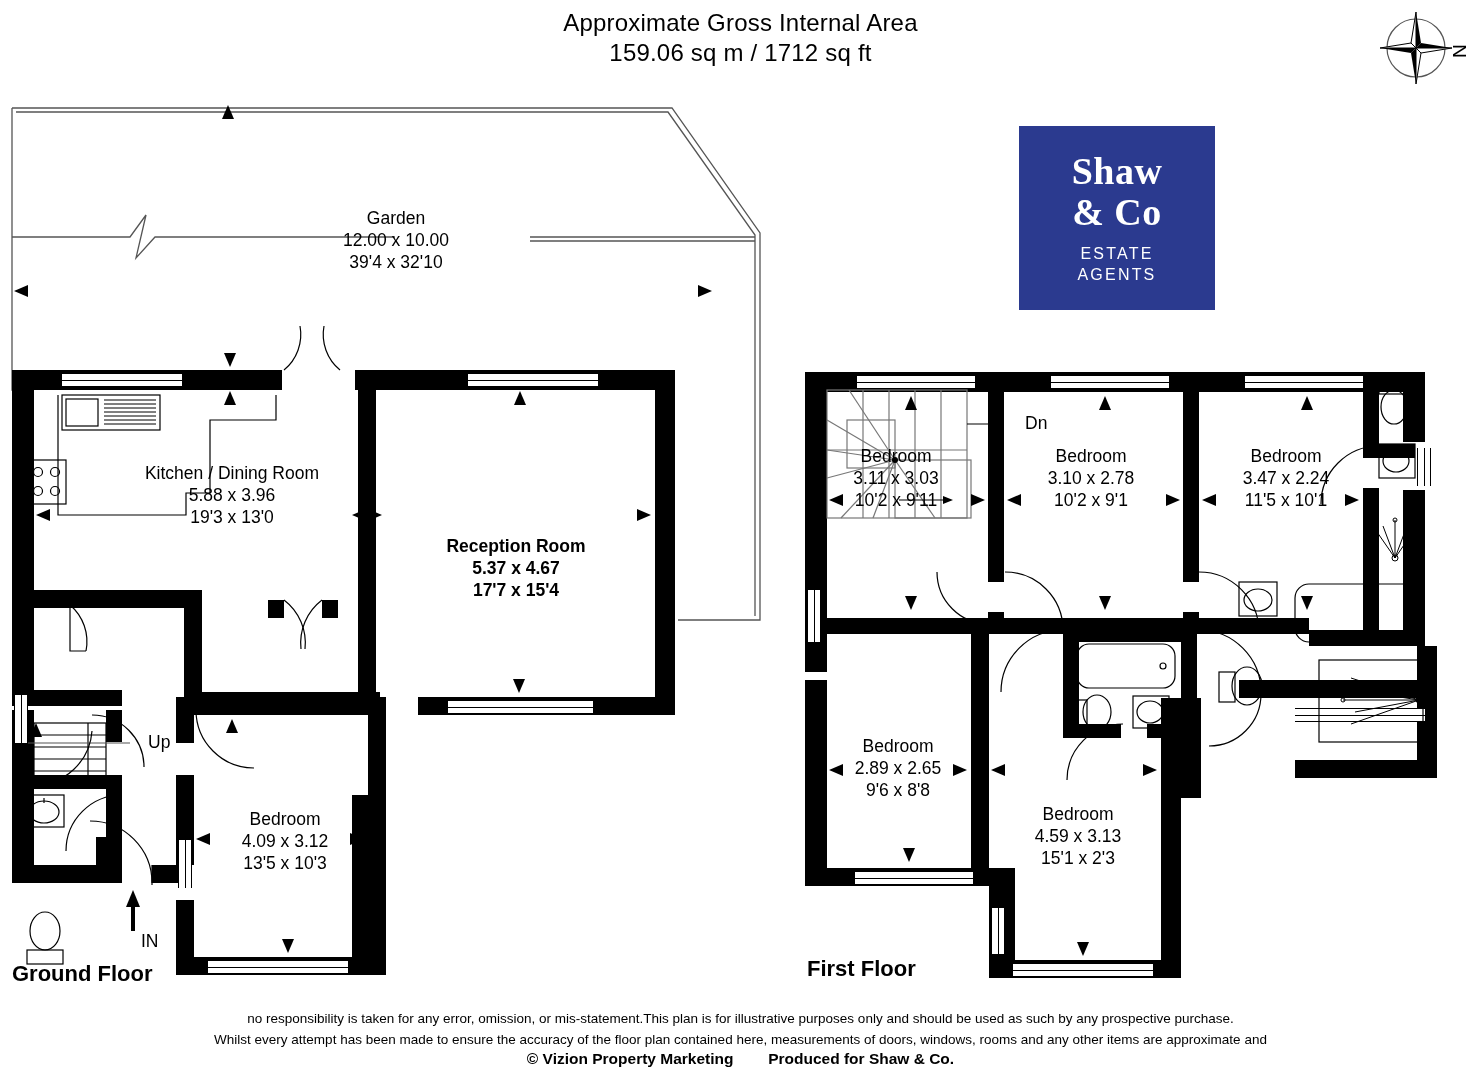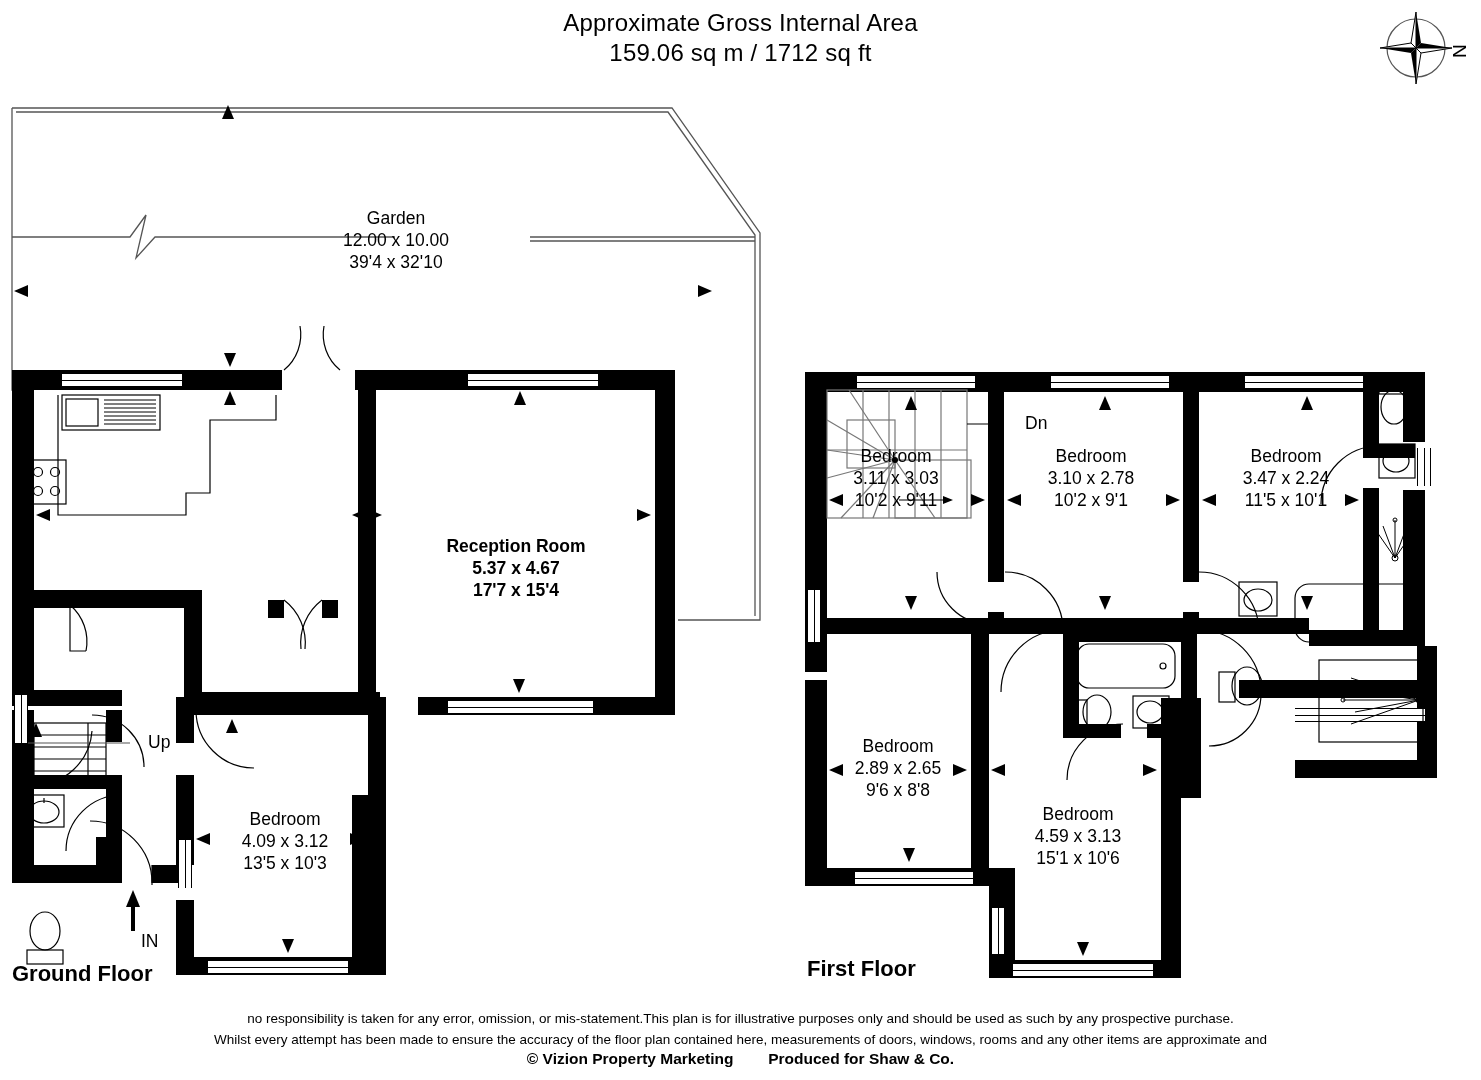--- a/index.html
+++ b/index.html
@@ -84,20 +84,26 @@
       <polygon points="44,74 49,43 44,38" fill="#fff" stroke="#000" stroke-width="1"></polygon>
       <polygon points="44,74 39,43 44,38" fill="#000"></polygon>
       <polygon points="8,38 39,43 44,38" fill="#000"></polygon>
       <polygon points="8,38 39,33 44,38" fill="#fff" stroke="#000" stroke-width="1"></polygon>
       <polygon points="80,38 49,33 44,38" fill="#000"></polygon>
       <polygon points="80,38 49,43 44,38" fill="#fff" stroke="#000" stroke-width="1"></polygon>
     </svg>
     <div class="nlab">N</div>
   </div>
 
+  <div id="logo">
+    <div class="lg1">Shaw</div>
+    <div class="lg2">&amp; Co</div>
+    <div class="lg3">ESTATE</div>
+    <div class="lg4">AGENTS</div>
+  </div>
 
   <div id="gf" class="plan">
 
     <svg class="ov" width="790" height="900">
       <polyline points="12,13 12,295 24,295" fill="none" stroke="#555" stroke-width="1.3"></polyline>
       <polyline points="12,13 672,13 760,138 760,525 678,525" fill="none" stroke="#555" stroke-width="1.3"></polyline>
       <polyline points="16,17 668,17 755,140 755,521" fill="none" stroke="#555" stroke-width="1.3"></polyline>
 
       <polyline points="12,142 130,142 146,120 136,163 155,142 395,142" fill="none" stroke="#555" stroke-width="1.3"></polyline>
       <line x1="530" y1="142" x2="755" y2="142" stroke="#555" stroke-width="1.3"></line>
@@ -235,20 +241,25 @@
         <polygon points="196,744 210,738 210,750"></polygon>
         <polygon points="364,744 350,738 350,750"></polygon>
         <polygon points="288,858 282,844 294,844"></polygon>
       </g>
     </svg>
 
     <div class="small-lab" style="left:128px;top:637px;">Up</div>
 
     <div class="small-lab" style="left:121px;top:836px;">IN</div>
 
+    <div class="rl" style="left:232px;top:367px;transform:translateX(-50%);">
+      <div class="nm">Kitchen / Dining Room</div>
+      <div class="dm">5.88 x 3.96</div>
+      <div class="dm">19'3 x 13'0</div>
+    </div>
 
     <div class="rl" style="left:516px;top:440px;transform:translateX(-50%);font-weight:bold;">
       <div class="nm">Reception Room</div>
       <div class="dm">5.37 x 4.67</div>
       <div class="dm">17'7 x 15'4</div>
     </div>
 
     <div class="rl" style="left:285px;top:713px;transform:translateX(-50%);">
       <div class="nm">Bedroom</div>
       <div class="dm">4.09 x 3.12</div>
@@ -441,21 +452,21 @@
 
     <div class="rl" style="left:103px;top:375px;transform:translateX(-50%);">
       <div class="nm">Bedroom</div>
       <div class="dm">2.89 x 2.65</div>
       <div class="dm">9'6 x 8'8</div>
     </div>
 
     <div class="rl" style="left:283px;top:443px;transform:translateX(-50%);">
       <div class="nm">Bedroom</div>
       <div class="dm">4.59 x 3.13</div>
-      <div class="dm">15'1 x 10'6</div>
+      <div class="dm">15'1 x 2'3</div>
     </div>
 
     <div class="floorlab" style="left:12px;top:596px;">First Floor</div>
   </div>
 
   <div class="foot f1">
     <div>no responsibility is taken for any error, omission, or mis-statement.This plan is for illustrative purposes only and should be used as such by any prospective purchase.</div>
     <div>Whilst every attempt has been made to ensure the accuracy of the floor plan contained here, measurements of doors, windows, rooms and any other items are approximate and</div>
   </div>
   <div class="foot f2">

